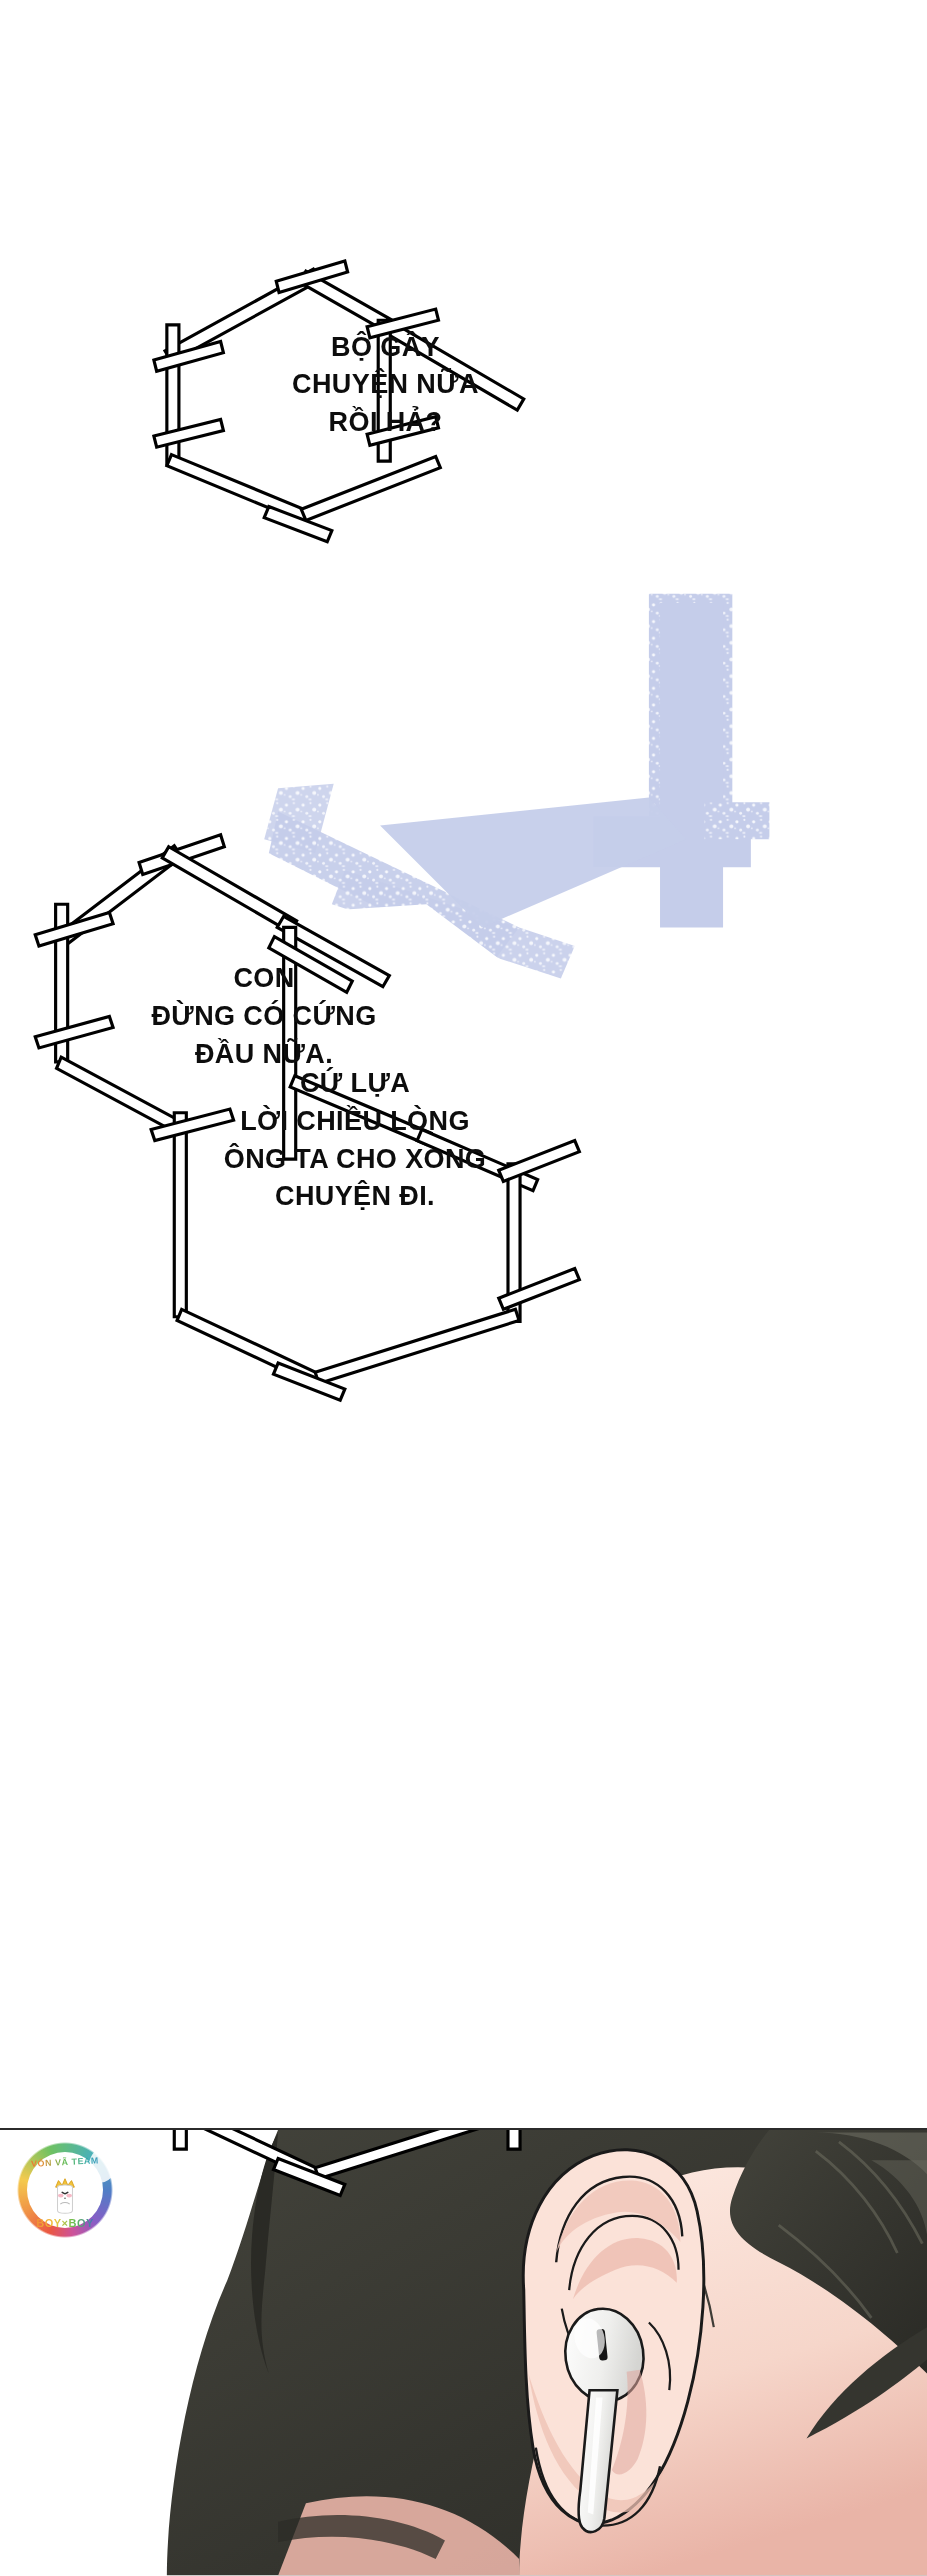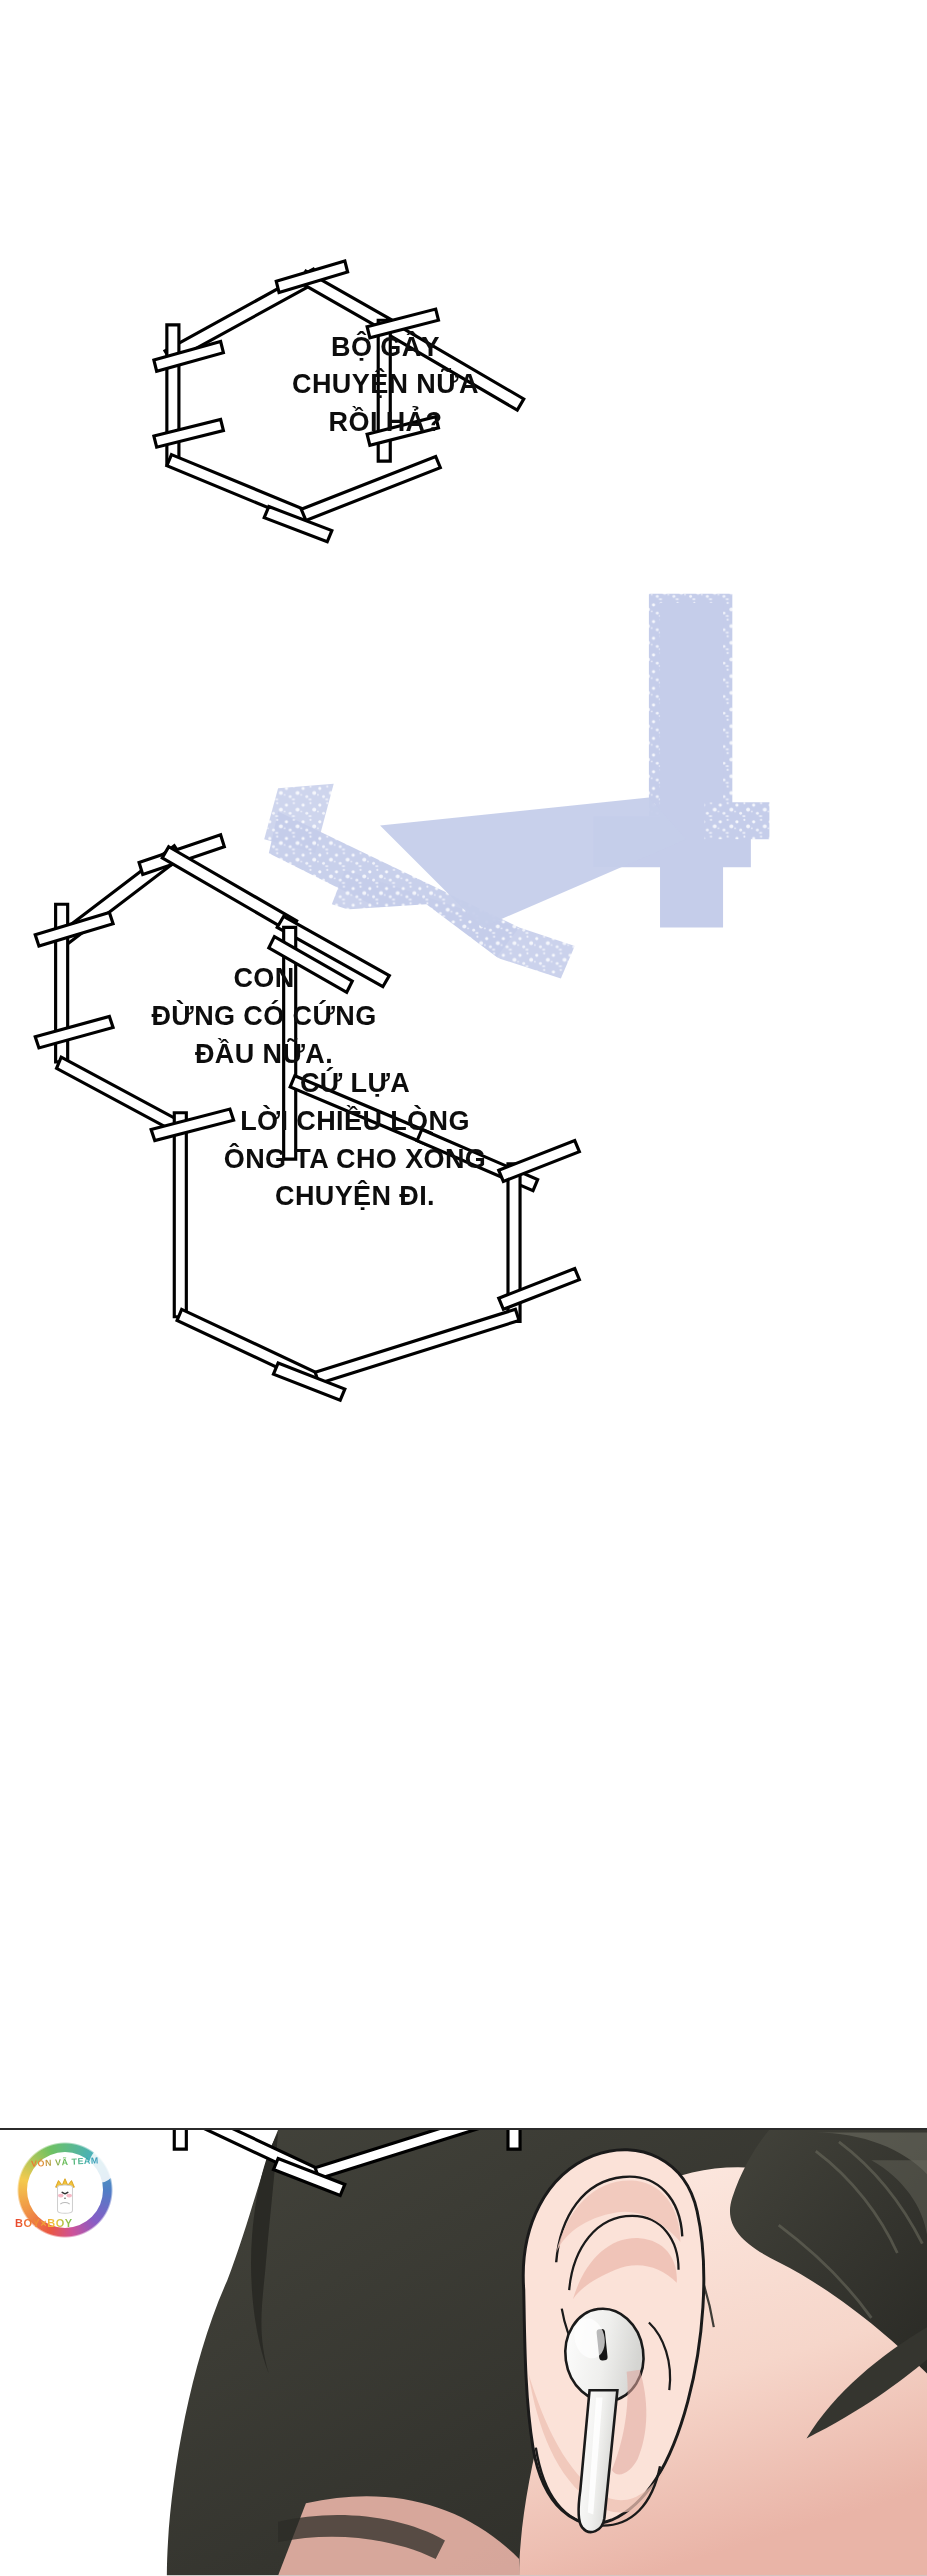--- a/index.html
+++ b/index.html
@@ -109,20 +109,21 @@
     letter-spacing: 0.6px;
     background: linear-gradient(90deg,#e8452f,#ef8a33,#5fbb52,#35a8b5,#3f6fc0);
     -webkit-background-clip: text;
     background-clip: text;
     color: transparent;
     transform: rotate(-3deg);
   }
   #watermark .wm-bottom {
     position: absolute;
     left: 0; right: 0; bottom: 11px;
+    text-align: center;
     font-size: 11px;
     font-weight: bold;
     letter-spacing: 0.5px;
     background: linear-gradient(90deg,#e8452f,#ef8a33,#f3c53b,#5fbb52,#3f6fc0,#7a4cc0);
     -webkit-background-clip: text;
     background-clip: text;
     color: transparent;
   }
   #watermark .mascot {
     position: absolute;

